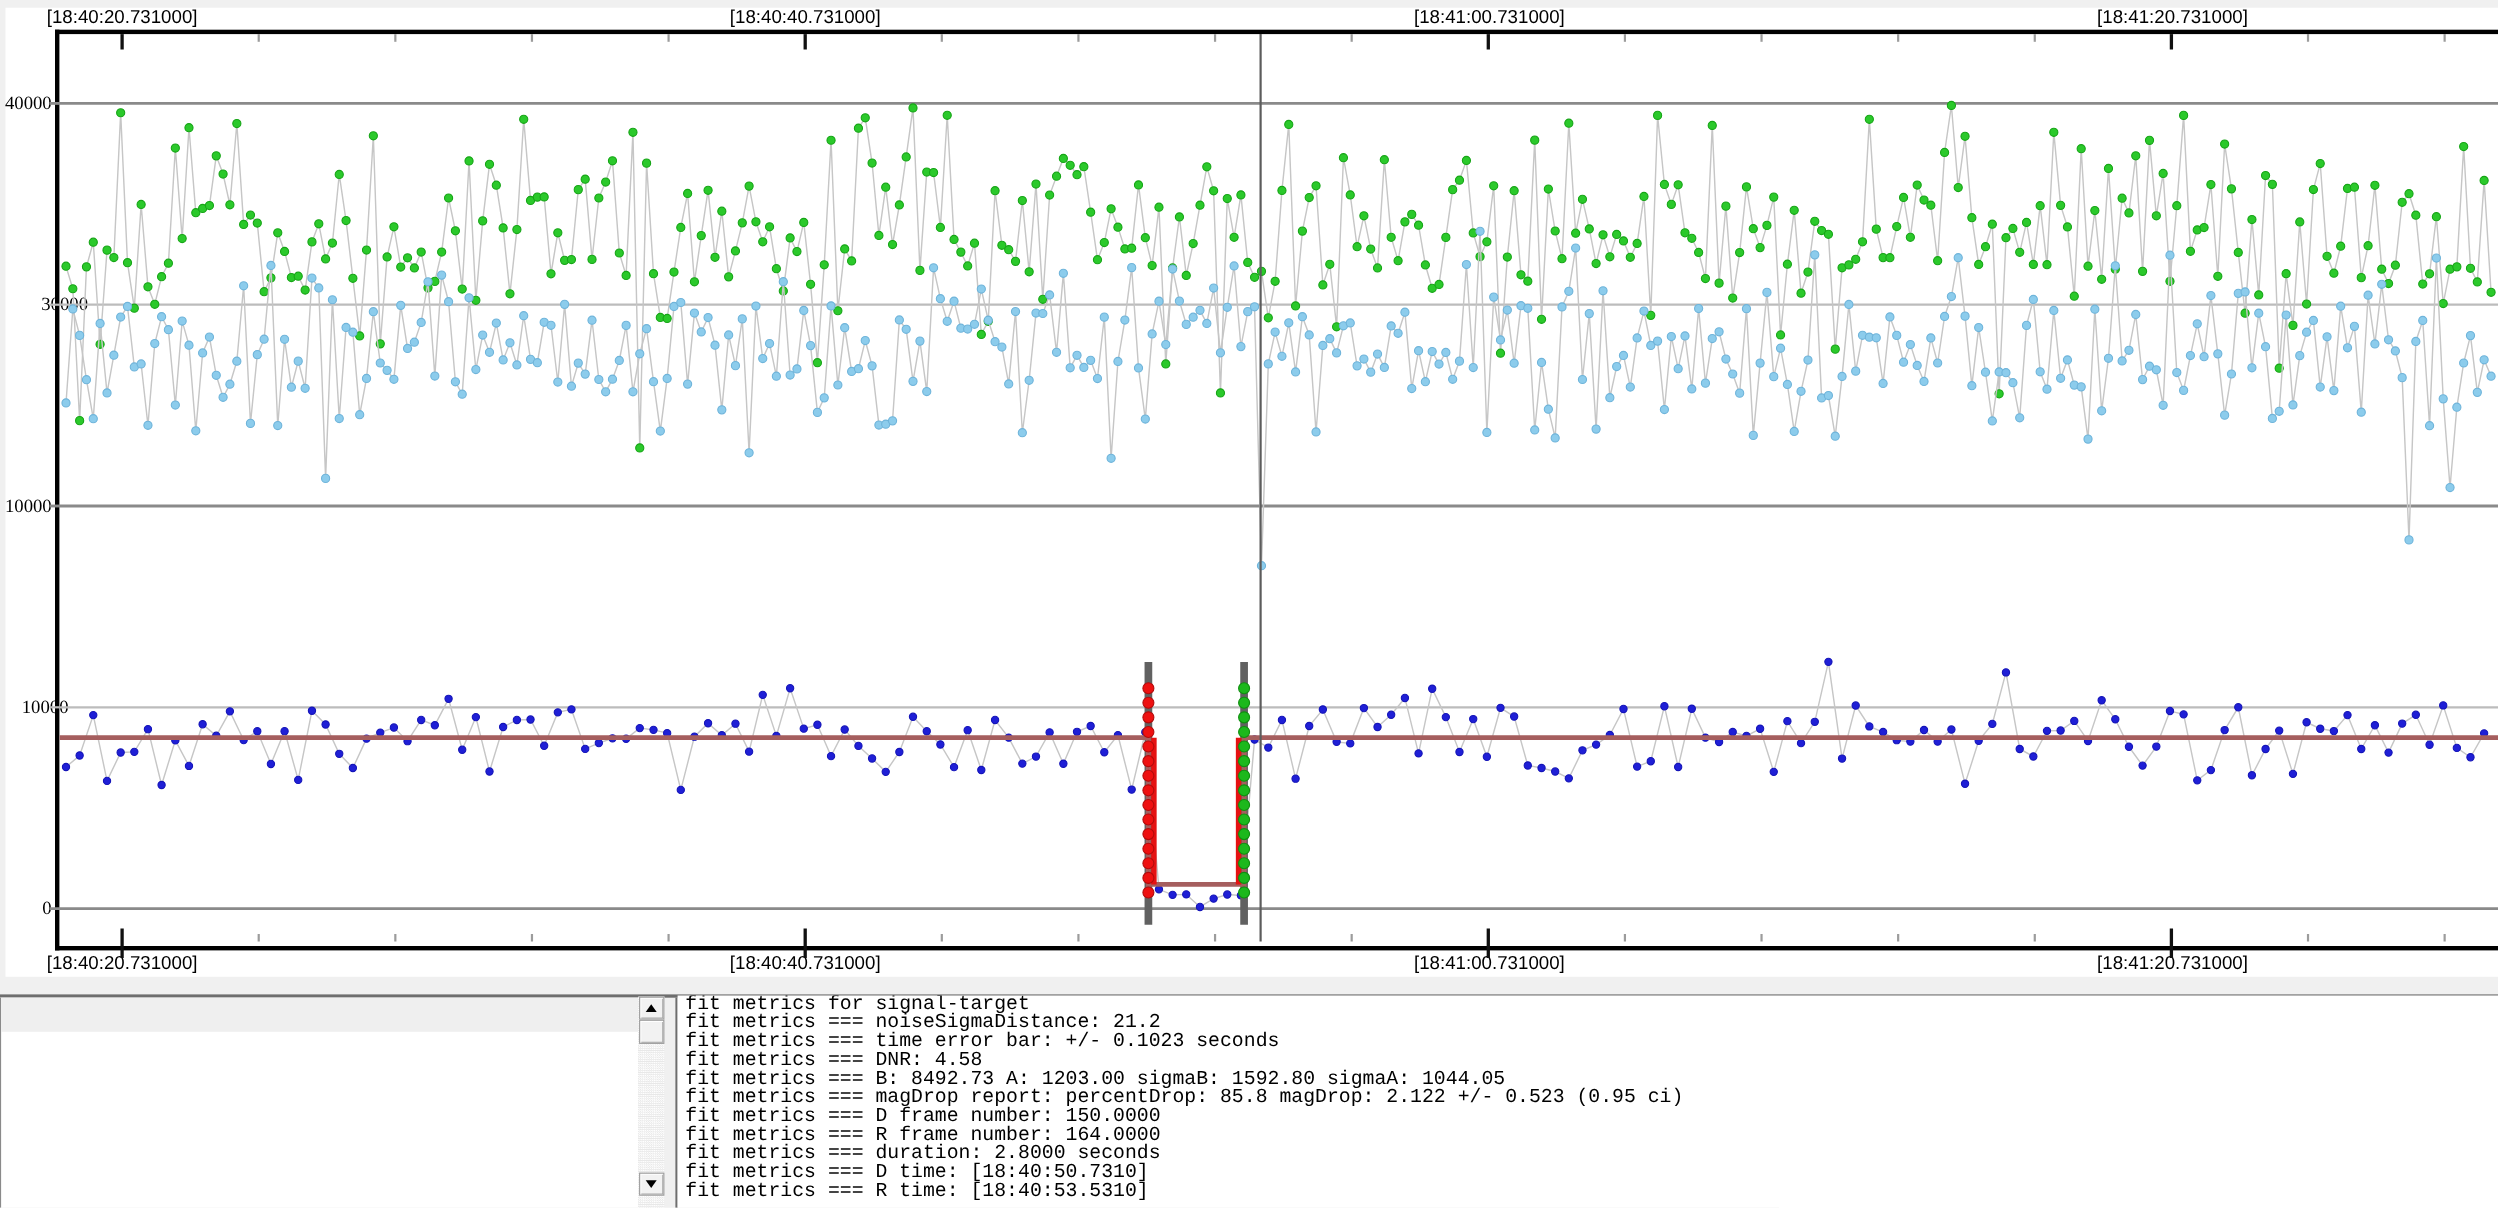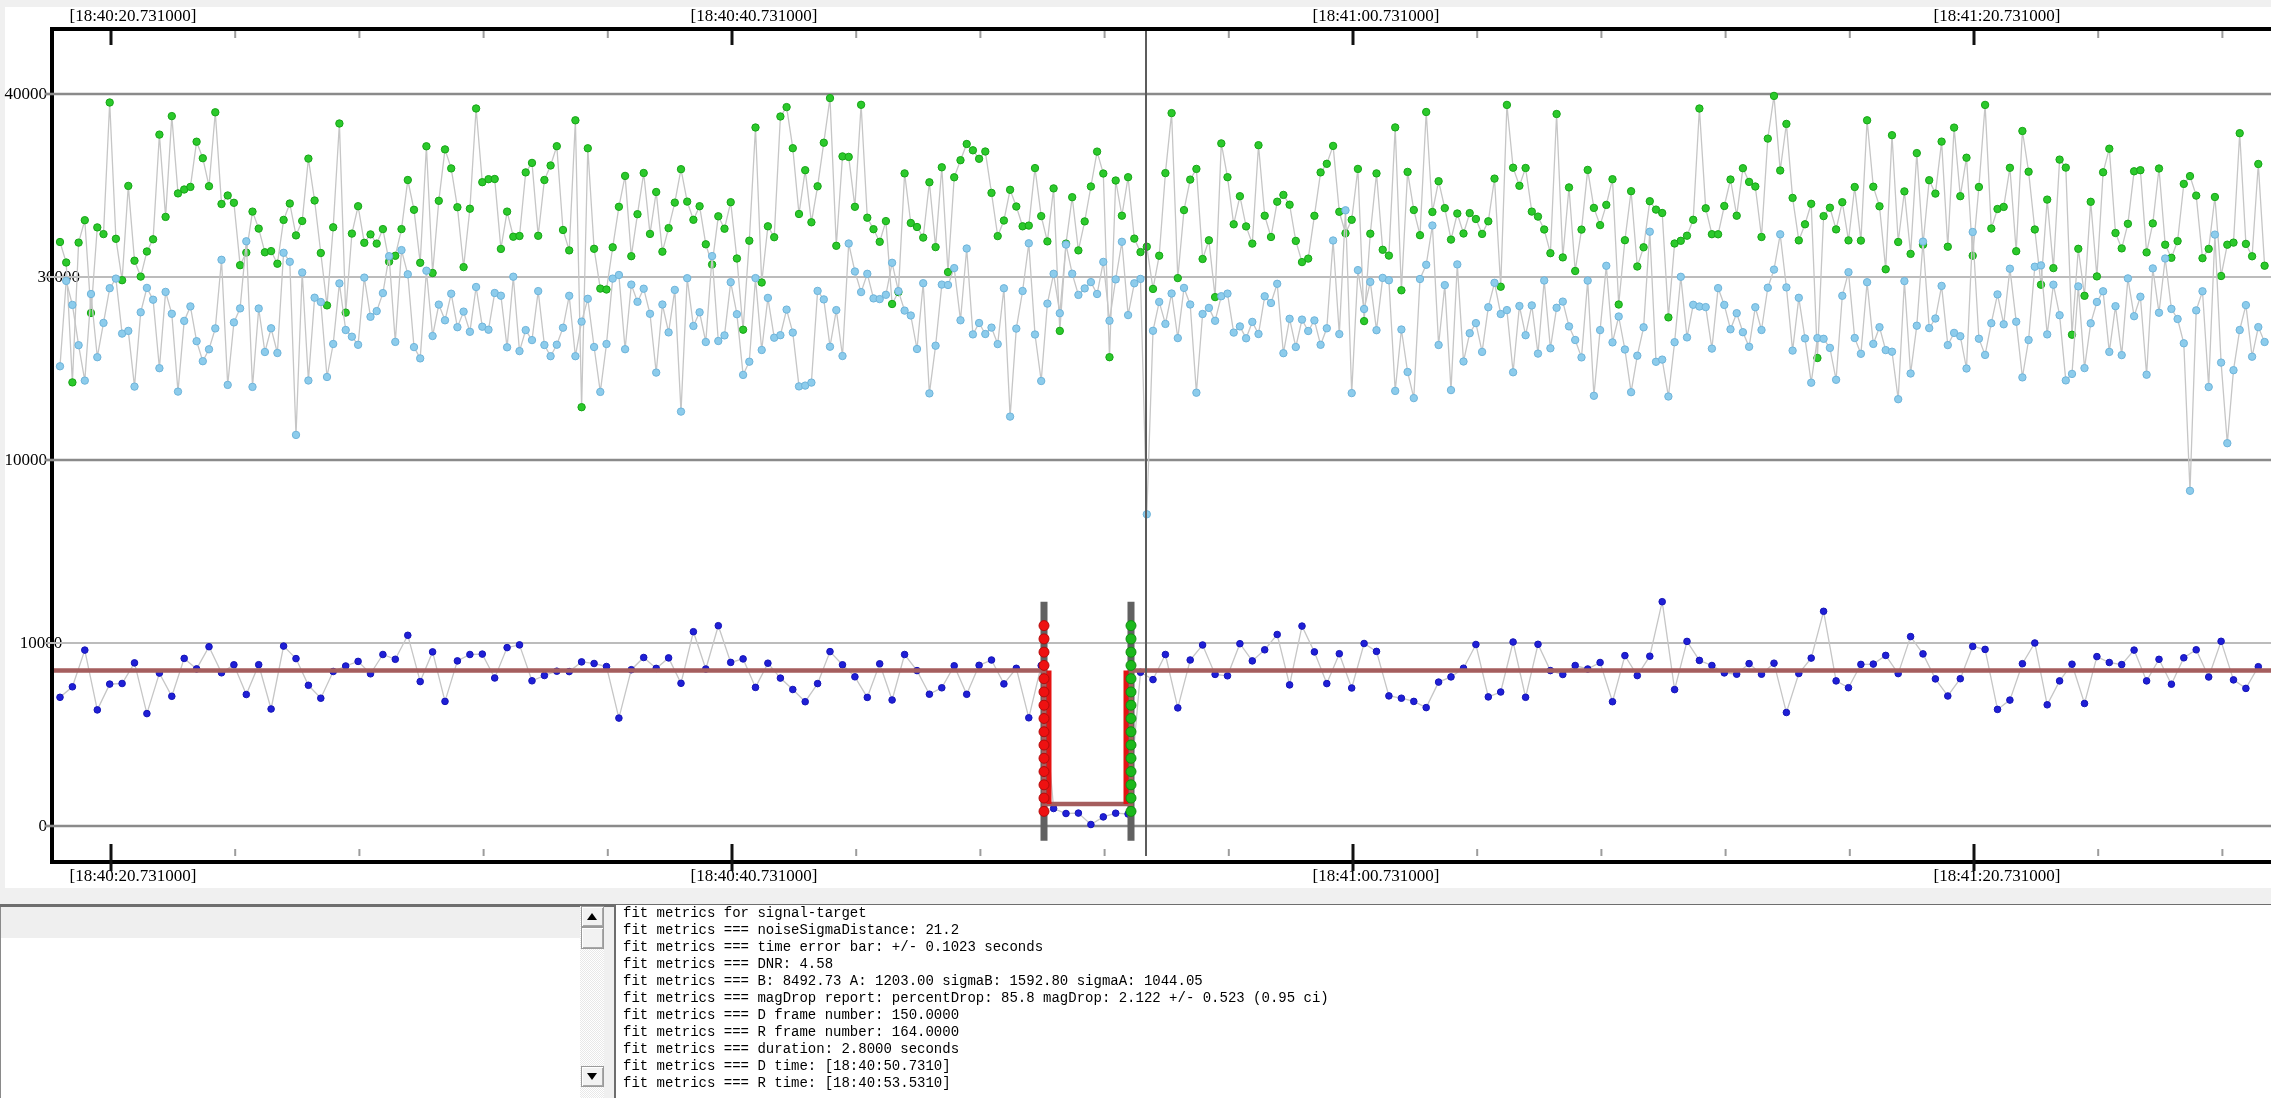--- a/index.html
+++ b/index.html
@@ -11,21 +11,21 @@
   #chart-section{position:absolute;left:0;top:0;width:2271px;height:904px;background:#f0f0f0;}
   #chart-white{position:absolute;left:5px;top:7px;right:0;height:881px;background:#ffffff;}
   #plot-frame{
     position:absolute;left:50px;top:27px;width:2241px;height:829px;
     border-top:4px solid #000;border-left:4px solid #000;border-bottom:4px solid #000;
     background:#ffffff;
   }
   #plot-svg{position:absolute;left:0;top:0;pointer-events:auto;}
   .time-label{
     position:absolute;width:220px;text-align:center;transform:translateX(-110px);
-    font-family:Liberation Serif, serif;font-size:17px;color:#000;white-space:nowrap;padding-left:22px;
+    font-family:Liberation Sans, sans-serif;font-size:17px;color:#000;white-space:nowrap;
   }
   .y-label{
     position:absolute;width:46px;text-align:right;transform:translateY(-10px);
     font-family:"Liberation Serif",serif;font-size:17px;color:#000;
   }
   
   #bottom-separator{position:absolute;left:0;top:904px;width:2271px;height:3px;background:#6e6e6e;}
   #left-panel{position:absolute;left:0;top:907px;width:580px;height:191px;background:#ffffff;border-left:1px solid #8a8a8a;}
   #left-panel-header{position:absolute;left:0;top:0;width:100%;height:31px;background:#efefef;}
   #v-scrollbar{
@@ -50,21 +50,21 @@
   }
   #sb-thumb{
     position:absolute;left:1px;top:21px;width:21px;height:20px;background:#f2f2f2;
     border:1px solid #9a9a9a;
     box-shadow:inset 1px 1px 0 #ffffff, inset -1px -1px 0 #a8a8a8;
   }
   #log-border{position:absolute;left:614px;top:907px;width:2px;height:191px;background:#6e6e6e;}
   #log-panel{
     position:absolute;left:616px;top:905px;width:1655px;height:193px;background:#ffffff;
     font-family:"Liberation Mono","DejaVu Sans Mono",monospace;
-    font-size:14px;line-height:17px;color:#000;white-space:pre;overflow:hidden;
+    font-size:18px;line-height:17px;color:#000;white-space:pre;overflow:hidden;
     padding-left:7px;box-sizing:border-box;
   }
   .log-line{height:17px;}
 </style>
 </head>
 <body>
 
 <div id="chart-section">
   <div id="chart-white"></div>
   <div id="plot-frame"></div>

